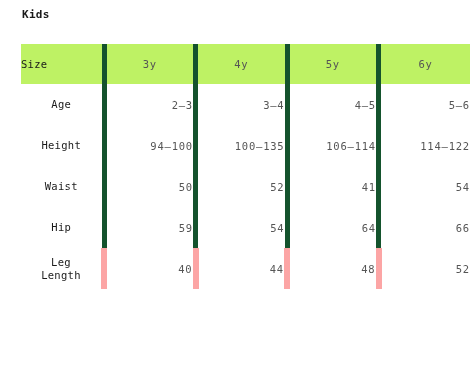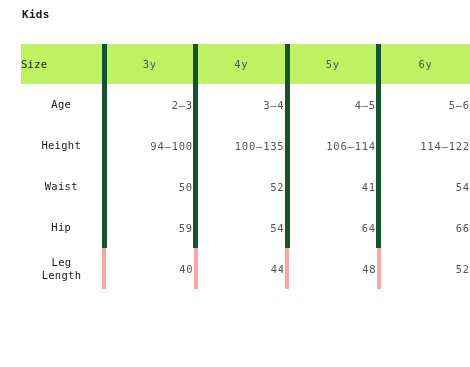--- a/index.html
+++ b/index.html
@@ -87,21 +87,21 @@
     color: #555555;
     letter-spacing: 0.8px;
   }
   
   .size-table thead th.div,
   .size-table tbody td.div {
     border-left: 5px solid #14532d;
   }
   
   .size-table tbody tr:last-child td.div {
-    border-left: 4px solid #fca5a5;
+    border-left: 6px solid #fca5a5;
   }
   .nowrap { white-space: pre-line; }
 </style>
 </head>
 <body>
 
 <div class="page">
 
   <div class="title">Kids</div>
 

